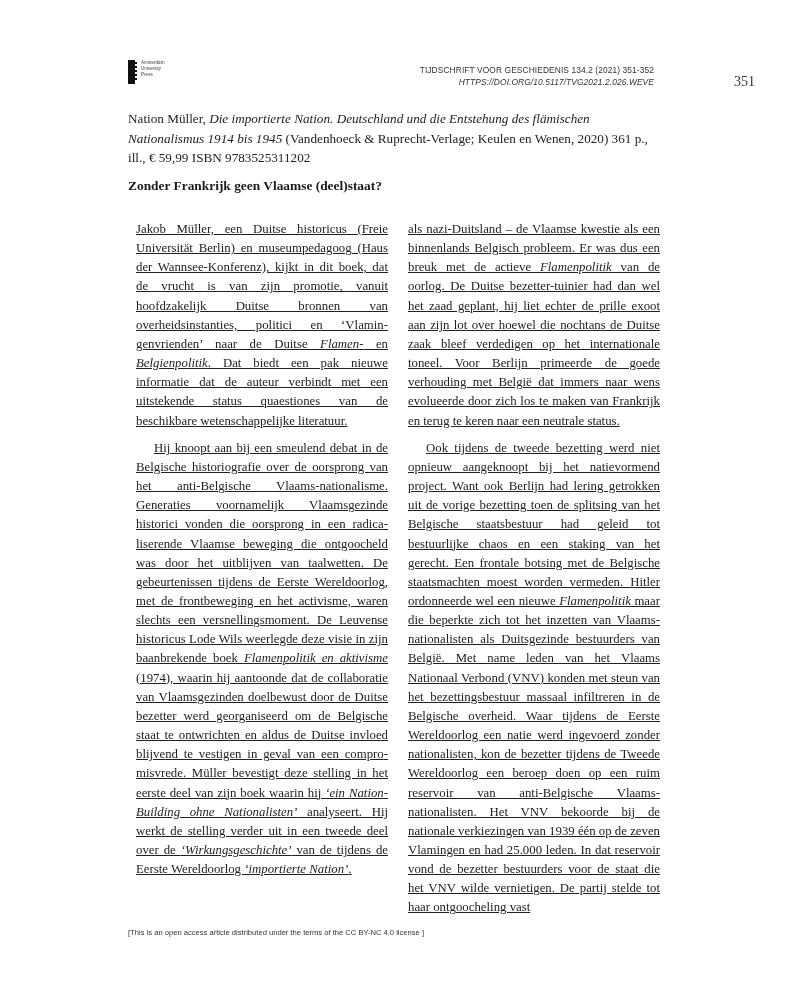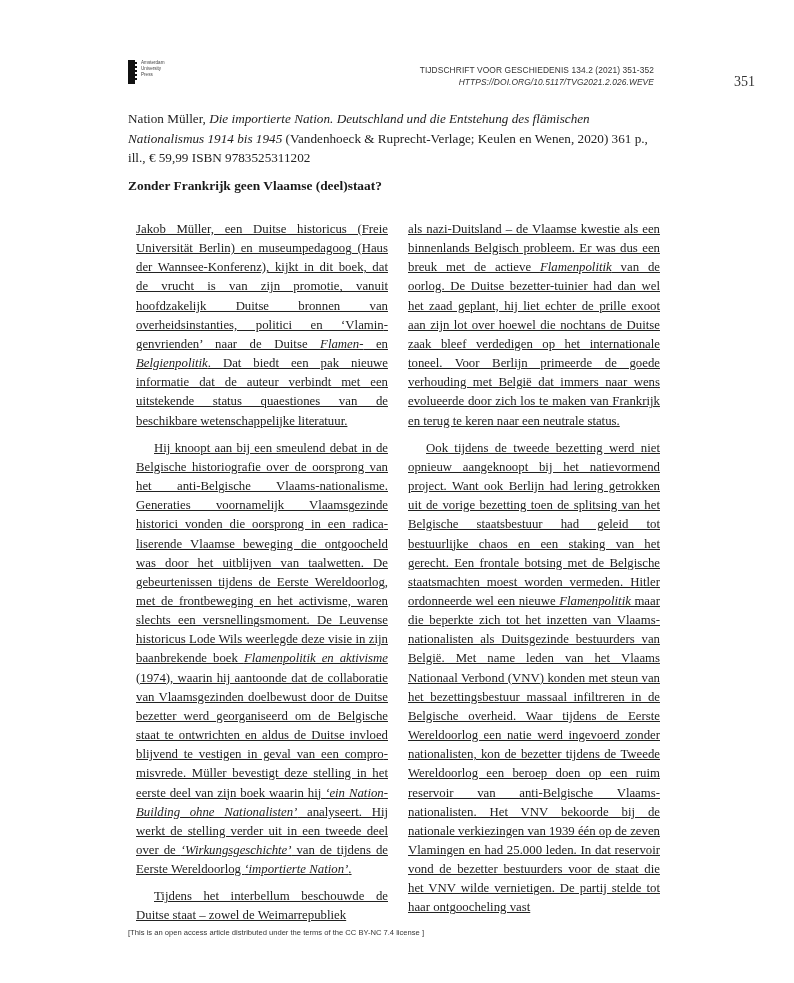--- a/index.html
+++ b/index.html
@@ -42,23 +42,22 @@
 
 <div class="pageno">351</div>
 
 <div class="citation"><span>Nation Müller, </span><i>Die importierte Nation. Deutschland und die Entstehung des flämischen Nationalismus 1914 bis 1945</i><span> (Vandenhoeck &amp; Ruprecht-Verlage; Keulen en Wenen, 2020) 361 p., ill., € 59,99 ISBN 9783525311202</span></div>
 
 <div class="heading">Zonder Frankrijk geen Vlaamse (deel)staat?</div>
 
 <div class="col left">
   <p>Jakob Müller, een Duitse historicus (Freie Universität Berlin) en museumpedagoog (Haus der Wannsee-Konferenz), kijkt in dit boek, dat de vrucht is van zijn promotie, vanuit hoofdzakelijk Duitse bronnen van overheidsinstanties, politici en ‘Vlamin­genvrienden’ naar de Duitse <i>Flamen-</i> en <i>Belgienpolitik</i>. Dat biedt een pak nieuwe informatie dat de auteur verbindt met een uitstekende status quaestiones van de beschikbare wetenschappelijke literatuur.</p>
   <p class="indent">Hij knoopt aan bij een smeulend debat in de Belgische historiografie over de oorsprong van het anti-Belgische Vlaams-nationalisme. Generaties voornamelijk Vlaamsgezinde historici vonden die oorsprong in een radica­liserende Vlaamse beweging die ontgoocheld was door het uitblijven van taalwetten. De gebeurtenissen tijdens de Eerste Wereldoor­log, met de frontbeweging en het activisme, waren slechts een versnellingsmoment. De Leuvense historicus Lode Wils weerlegde deze visie in zijn baanbrekende boek <i>Fla­menpolitik en aktivisme</i> (1974), waarin hij aantoonde dat de collaboratie van Vlaams­gezinden doelbewust door de Duitse bezetter werd georganiseerd om de Belgische staat te ontwrichten en aldus de Duitse invloed blijvend te vestigen in geval van een compro­misvrede. Müller bevestigt deze stelling in het eerste deel van zijn boek waarin hij <i>‘ein Nation-Building ohne Nationalisten’</i> analy­seert. Hij werkt de stelling verder uit in een tweede deel over de <i>‘Wirkungsgeschichte’</i> van de tijdens de Eerste Wereldoorlog <i>‘importierte Nation’</i>.</p>
-  <p class="indent">Tijdens het interbellum beschouwde de Duitse staat – zowel de Weimarrepubliek</p>
 </div>
 
 <div class="col right">
   <p>als nazi-Duitsland – de Vlaamse kwestie als een binnenlands Belgisch probleem. Er was dus een breuk met de actieve <i>Flamenpolitik</i> van de oorlog. De Duitse bezetter-tuinier had dan wel het zaad geplant, hij liet echter de prille exoot aan zijn lot over hoewel die nochtans de Duitse zaak bleef verdedigen op het internationale toneel. Voor Berlijn primeerde de goede verhouding met België dat immers naar wens evolueerde door zich los te maken van Frankrijk en terug te keren naar een neutrale status.</p>
   <p class="indent">Ook tijdens de tweede bezetting werd niet opnieuw aangeknoopt bij het natievor­mend project. Want ook Berlijn had lering getrokken uit de vorige bezetting toen de splitsing van het Belgische staatsbestuur had geleid tot bestuurlijke chaos en een staking van het gerecht. Een frontale botsing met de Belgische staatsmachten moest worden vermeden. Hitler ordonneerde wel een nieuwe <i>Flamenpolitik</i> maar die beperkte zich tot het inzetten van Vlaams-nationalisten als Duitsgezinde bestuurders van België. Met name leden van het Vlaams Nationaal Verbond (VNV) konden met steun van het bezettingsbestuur massaal infiltreren in de Belgische overheid. Waar tijdens de Eerste Wereldoorlog een natie werd ingevoerd zonder nationalisten, kon de bezetter tijdens de Tweede Wereldoorlog een beroep doen op een ruim reservoir van anti-Belgische Vlaams-nationalisten. Het VNV bekoorde bij de nationale verkiezingen van 1939 één op de zeven Vlamingen en had 25.000 leden. In dat reservoir vond de bezetter bestuurders voor de staat die het VNV wilde vernietigen. De partij stelde tot haar ontgoocheling vast</p>
 </div>
 
 <div class="footer">
-  <div>[This is an open access article distributed under the terms of the CC BY-NC 7.4 license ]</div>
+  <div>[This is an open access article distributed under the terms of the CC BY-NC 4.0 license ]</div>
 </div>
 
 </body></html>

